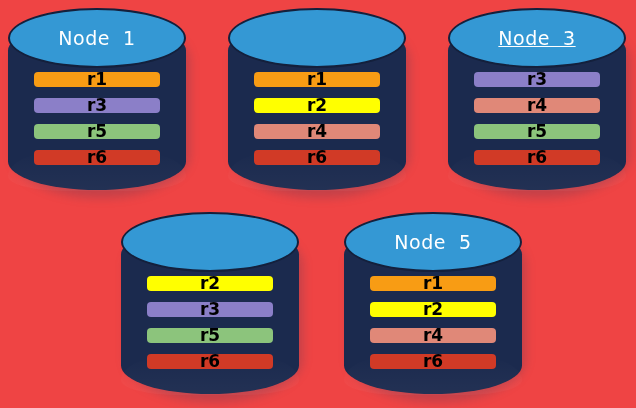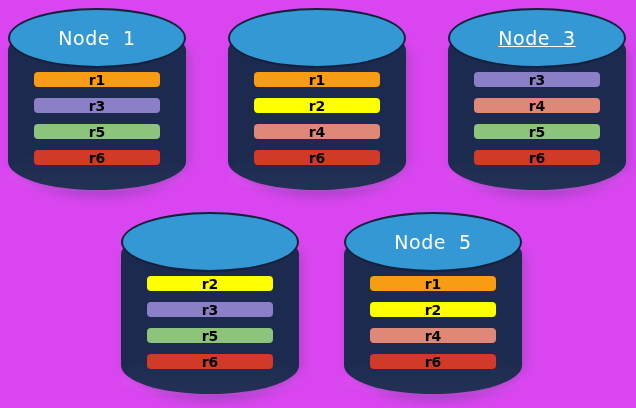--- a/index.html
+++ b/index.html
@@ -93,30 +93,30 @@
     z-index: 4;
   }
   .replica {
     height: 15px;
     margin-bottom: 11px;
     border-radius: 4px;
     display: flex;
     align-items: center;
     justify-content: center;
     color: #000000;
-    font-size: 14px;
+    font-size: 17px;
     font-weight: bold;
     line-height: 1;
   }
   .replica:last-child { margin-bottom: 16px; }
 </style>
 </head>
 <body>
 
-<div id="diagram" style="background: #d946ef;">
+<div id="diagram" style="background: #ef4444;">
     <div class="node" style="left: 8px; top: 8px;">
       <div class="cyl-shadow"></div>
       <div class="cyl-body" style="background: rgb(27, 42, 78);"></div>
       <div class="cyl-top" style="background: rgb(52, 152, 212);"></div>
       <div class="node-label" style="color: rgb(255, 255, 255);">Node  1</div>
       <div class="replicas">
         <div class="replica" style="background: rgb(248, 156, 20); color: rgb(0, 0, 0);">r1</div>
         <div class="replica" style="background: rgb(139, 127, 200); color: rgb(0, 0, 0);">r3</div>
         <div class="replica" style="background: rgb(140, 196, 124); color: rgb(0, 0, 0);">r5</div>
         <div class="replica" style="background: rgb(209, 58, 38); color: rgb(0, 0, 0);">r6</div>

